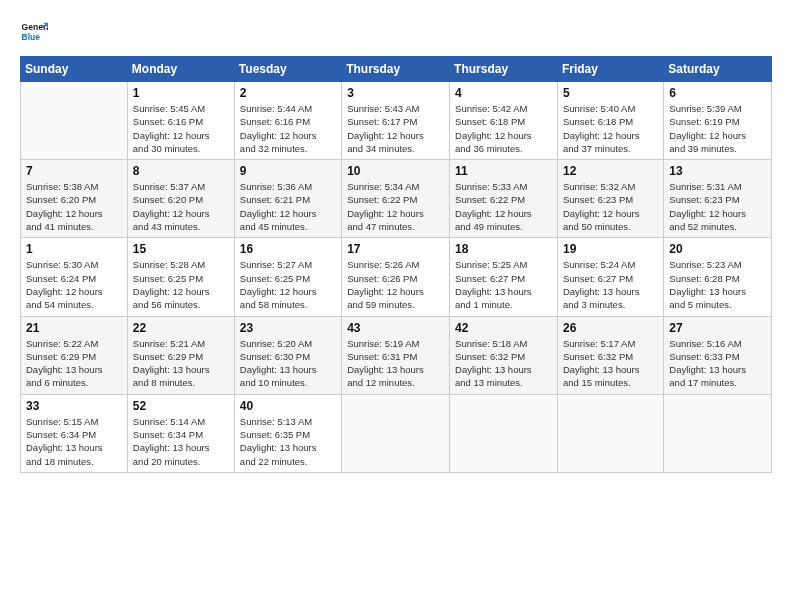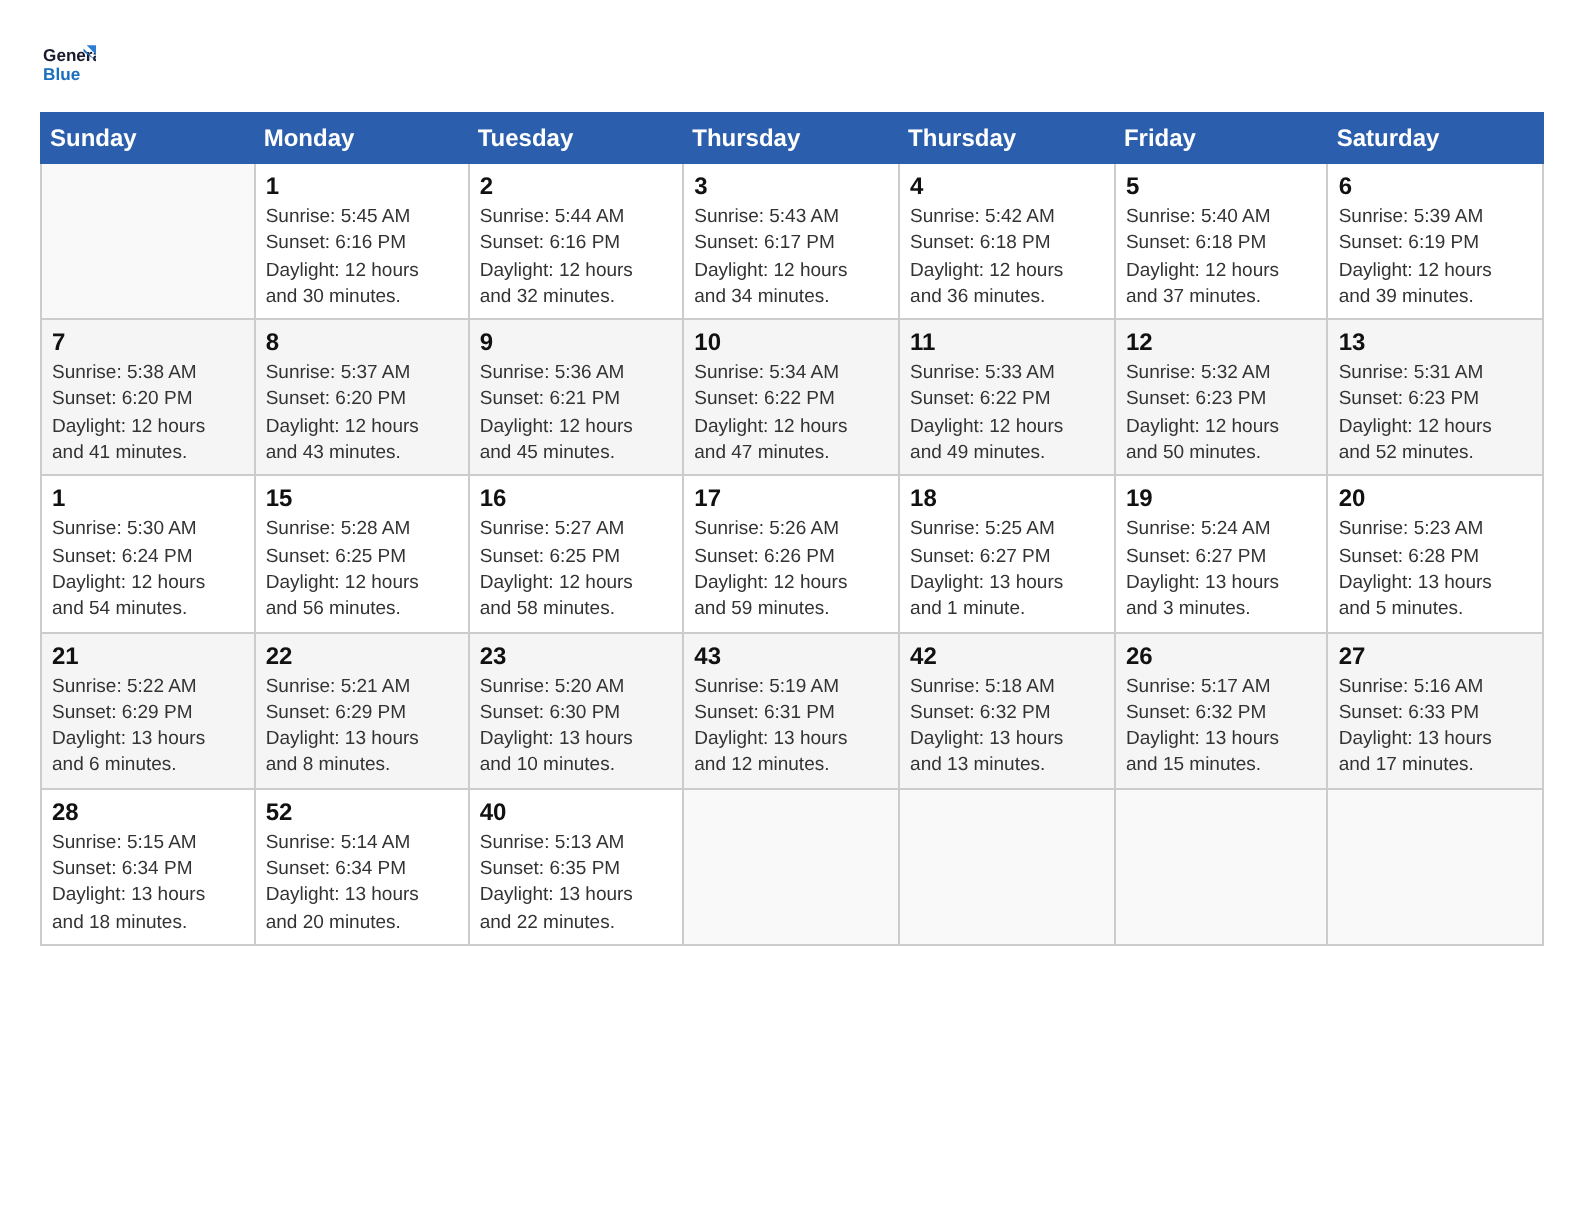--- a/index.html
+++ b/index.html
@@ -231,21 +231,21 @@
             <div class="day-number">26</div>
             <div class="day-info">Sunrise: 5:17 AM<br>Sunset: 6:32 PM<br>Daylight: 13 hours<br>and 15 minutes.</div>
           </td>
           <td>
             <div class="day-number">27</div>
             <div class="day-info">Sunrise: 5:16 AM<br>Sunset: 6:33 PM<br>Daylight: 13 hours<br>and 17 minutes.</div>
           </td>
         </tr>
         <tr>
           <td>
-            <div class="day-number">28</div>
+            <div class="day-number">33</div>
             <div class="day-info">Sunrise: 5:15 AM<br>Sunset: 6:34 PM<br>Daylight: 13 hours<br>and 18 minutes.</div>
           </td>
           <td>
             <div class="day-number">52</div>
             <div class="day-info">Sunrise: 5:14 AM<br>Sunset: 6:34 PM<br>Daylight: 13 hours<br>and 20 minutes.</div>
           </td>
           <td>
             <div class="day-number">40</div>
             <div class="day-info">Sunrise: 5:13 AM<br>Sunset: 6:35 PM<br>Daylight: 13 hours<br>and 22 minutes.</div>
           </td>

